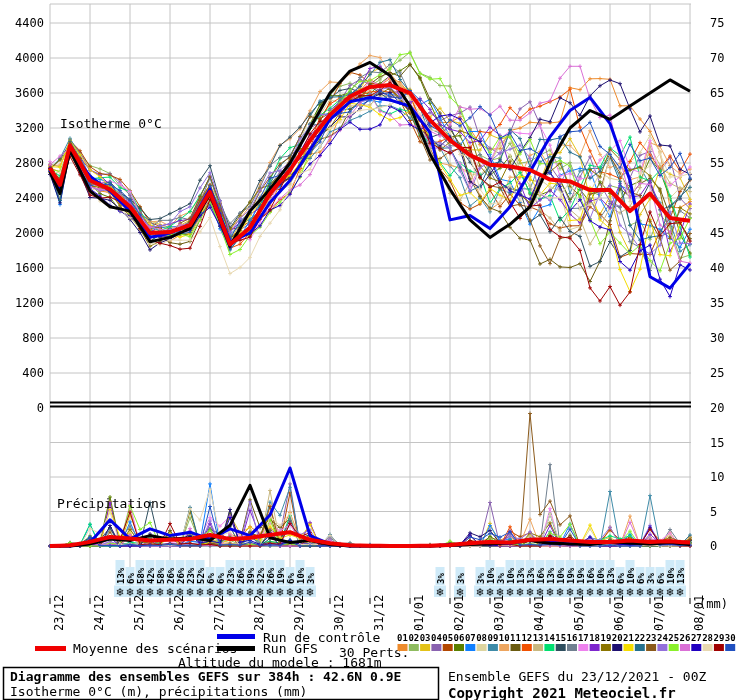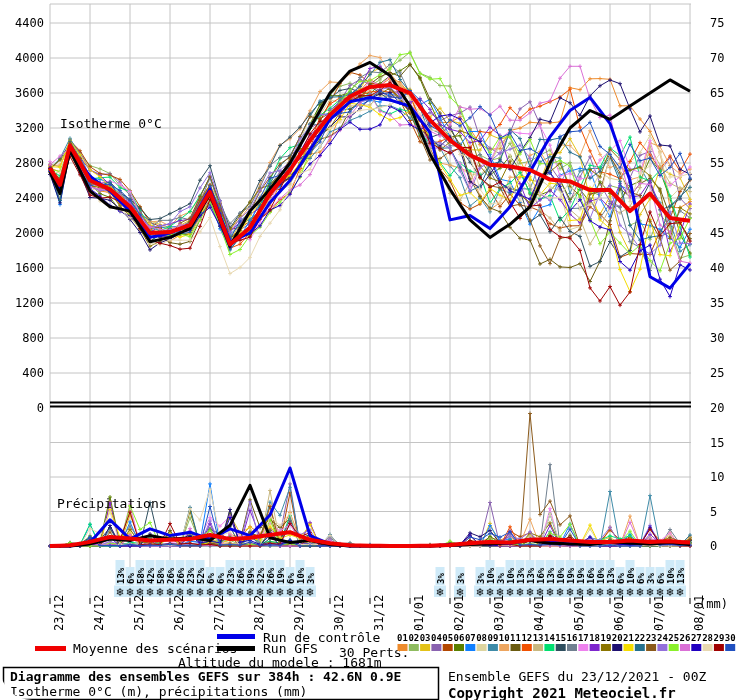--- a/index.html
+++ b/index.html
@@ -1,17 +1,17 @@
 <!DOCTYPE html>
 <html><head>
 <meta charset="utf-8">
 <style>
   html,body{margin:0;padding:0;background:#ffffff;}
   #stage{position:relative;width:740px;height:700px;background:#ffffff;overflow:hidden;
-         font-family:"DejaVu Sans Mono", monospace;border-radius:32px;}
+         font-family:"DejaVu Sans Mono", monospace;}
   svg text{font-family:"DejaVu Sans Mono", monospace;fill:#000;}
   .ticklbl{font-size:12px;}
   .datelbl{font-size:12px;}
   .pct{font-size:9px;font-weight:bold;}
   .small-id{font-size:9px;font-weight:bold;}
   .lgd{font-size:13px;}
   .ftr{font-size:13px;}
   .ftr-b{font-size:13px;font-weight:bold;}
   .cpy{font-size:14px;font-weight:bold;}
   .chartlbl{font-size:13px;}

